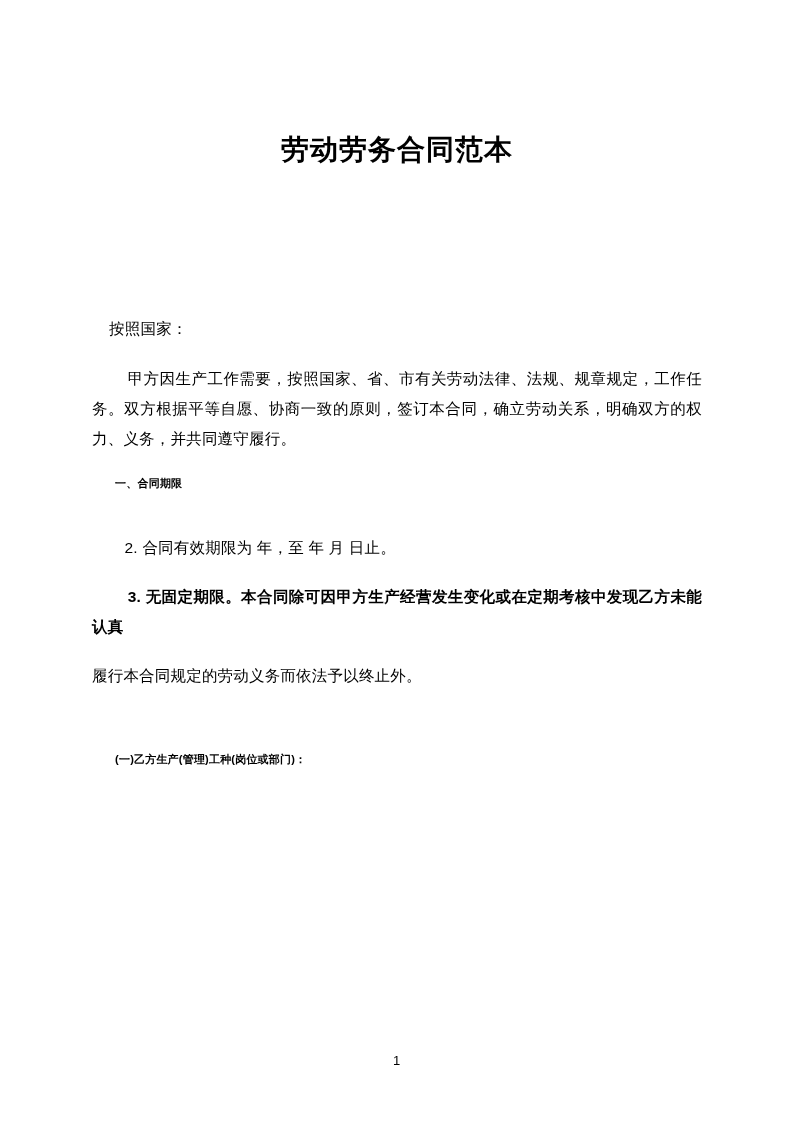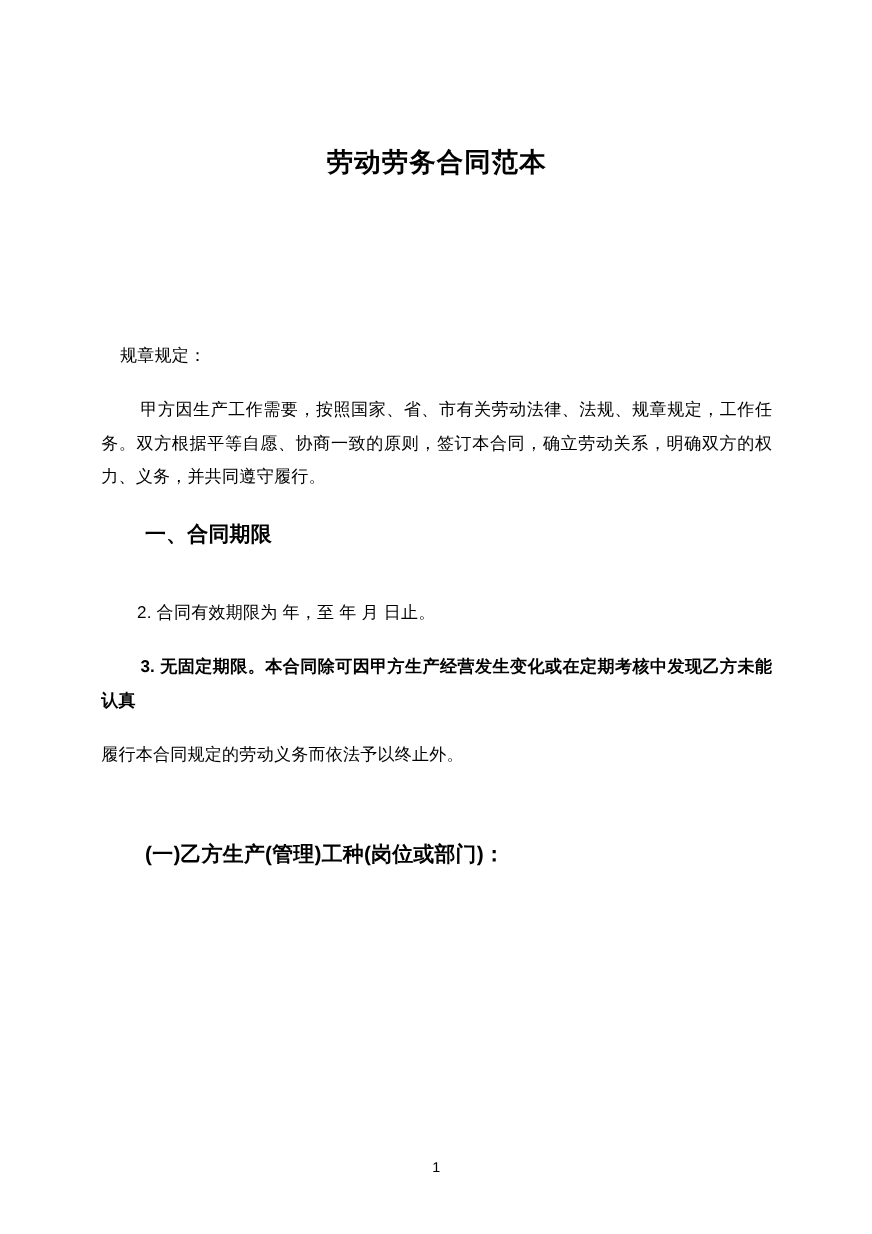--- a/index.html
+++ b/index.html
@@ -23,41 +23,41 @@
   .doc-body {
     position: absolute;
     left: 92px;
     top: 0;
     width: 610px;
   }
   .doc-title {
     margin: 0;
     padding-top: 132px;
     text-align: center;
-    font-size: 24px;
+    font-size: 28px;
     font-weight: bold;
     letter-spacing: 1px;
     line-height: 1.3;
   }
   .para {
     font-size: 15.5px;
     line-height: 1.95;
     text-align: justify;
     margin: 0;
     letter-spacing: 0.2px;
   }
   .gap-after-title { height: 108px; }
   .p-spacer { height: 19px; }
   .indent-1 { text-indent: 2.1em; }
   .indent-half { text-indent: 1.1em; }
   .indent-sm { text-indent: 2.3em; }
   .bold { font-weight: bold; }
   .section-head {
     font-weight: bold;
-    font-size: 19px;
+    font-size: 11px;
   }
   .page-number {
     position: absolute;
     left: 0;
     right: 0;
     top: 1053px;
     text-align: center;
     font-size: 13px;
     color: #000;
   }
@@ -69,21 +69,21 @@
 
   <div class="doc-body">
     <h1 class="doc-title">劳动劳务合同范本</h1>
 
     <div class="gap-after-title"></div>
 
     <div class="p-spacer"></div>
 
     <div class="p-spacer"></div>
 
-    <p class="para indent-half">规章规定：</p>
+    <p class="para indent-half">按照国家：</p>
     <div class="p-spacer"></div>
 
     <p class="para indent-sm">甲方因生产工作需要，按照国家、省、市有关劳动法律、法规、规章规定，工作任务。双方根据平等自愿、协商一致的原则，签订本合同，确立劳动关系，明确双方的权力、义务，并共同遵守履行。</p>
     <div class="p-spacer"></div>
 
     <p class="para indent-1 section-head">一、合同期限</p>
     <div class="p-spacer"></div>
 
     <div class="p-spacer"></div>
 

